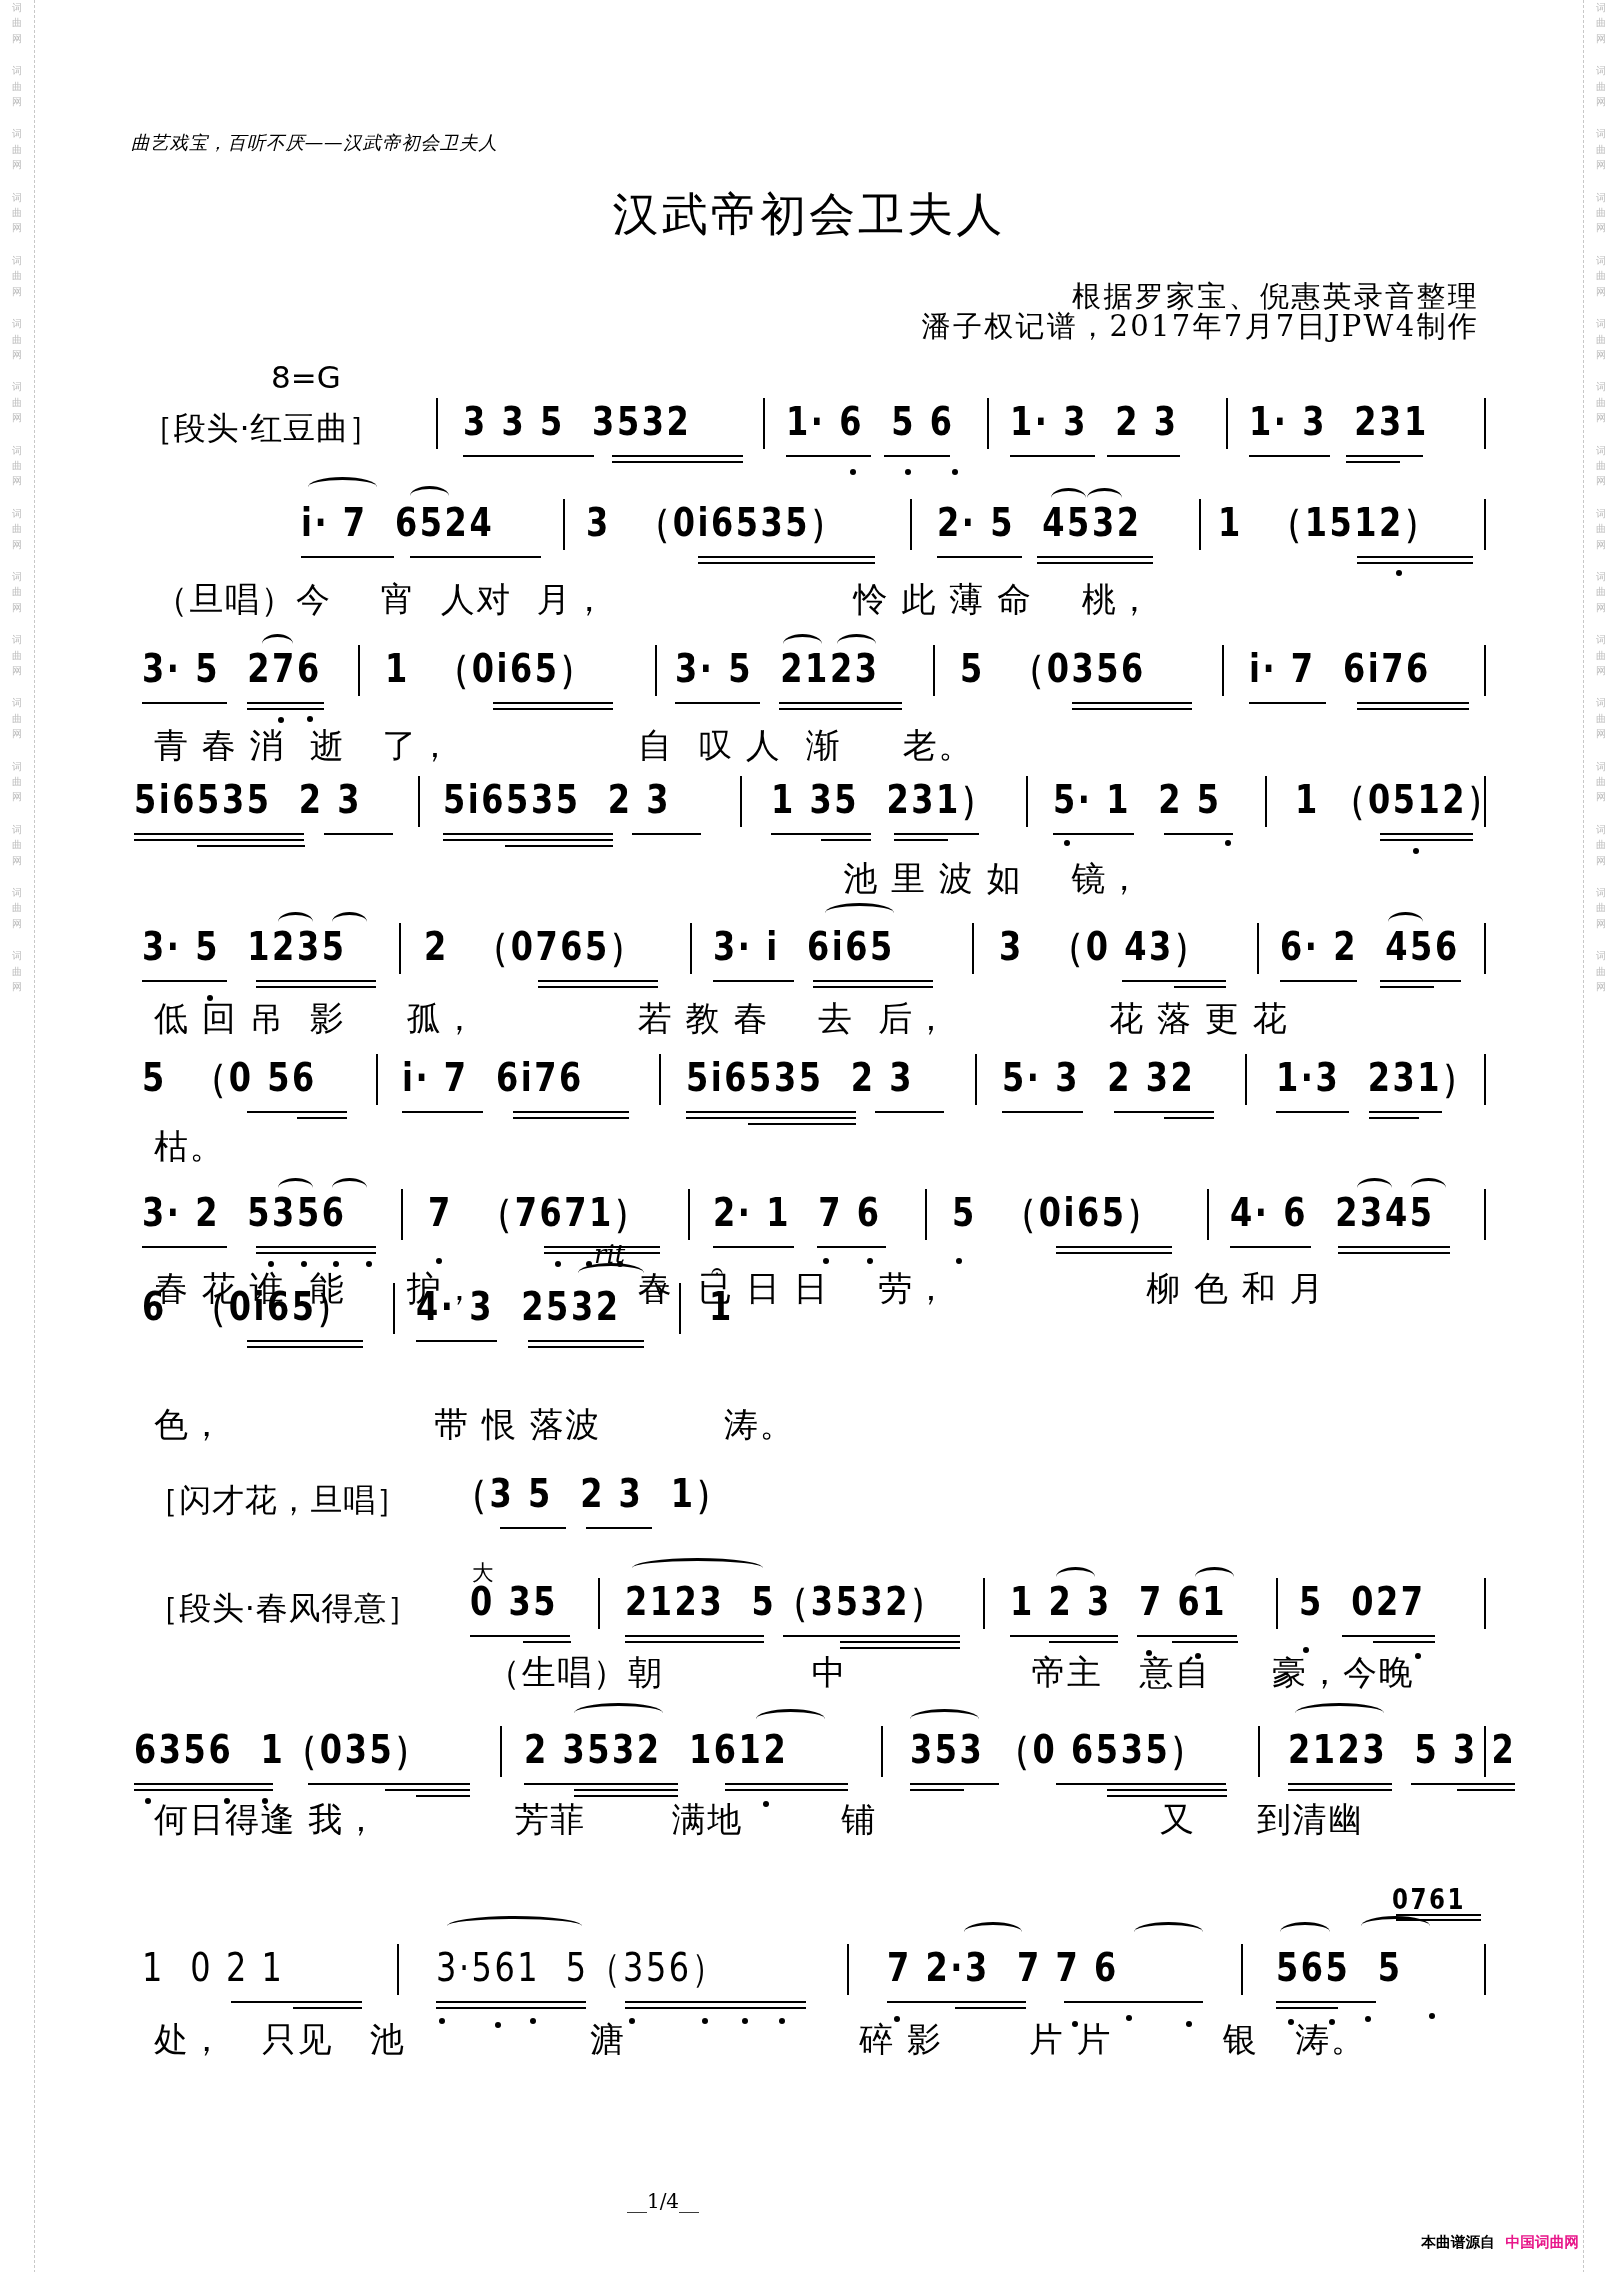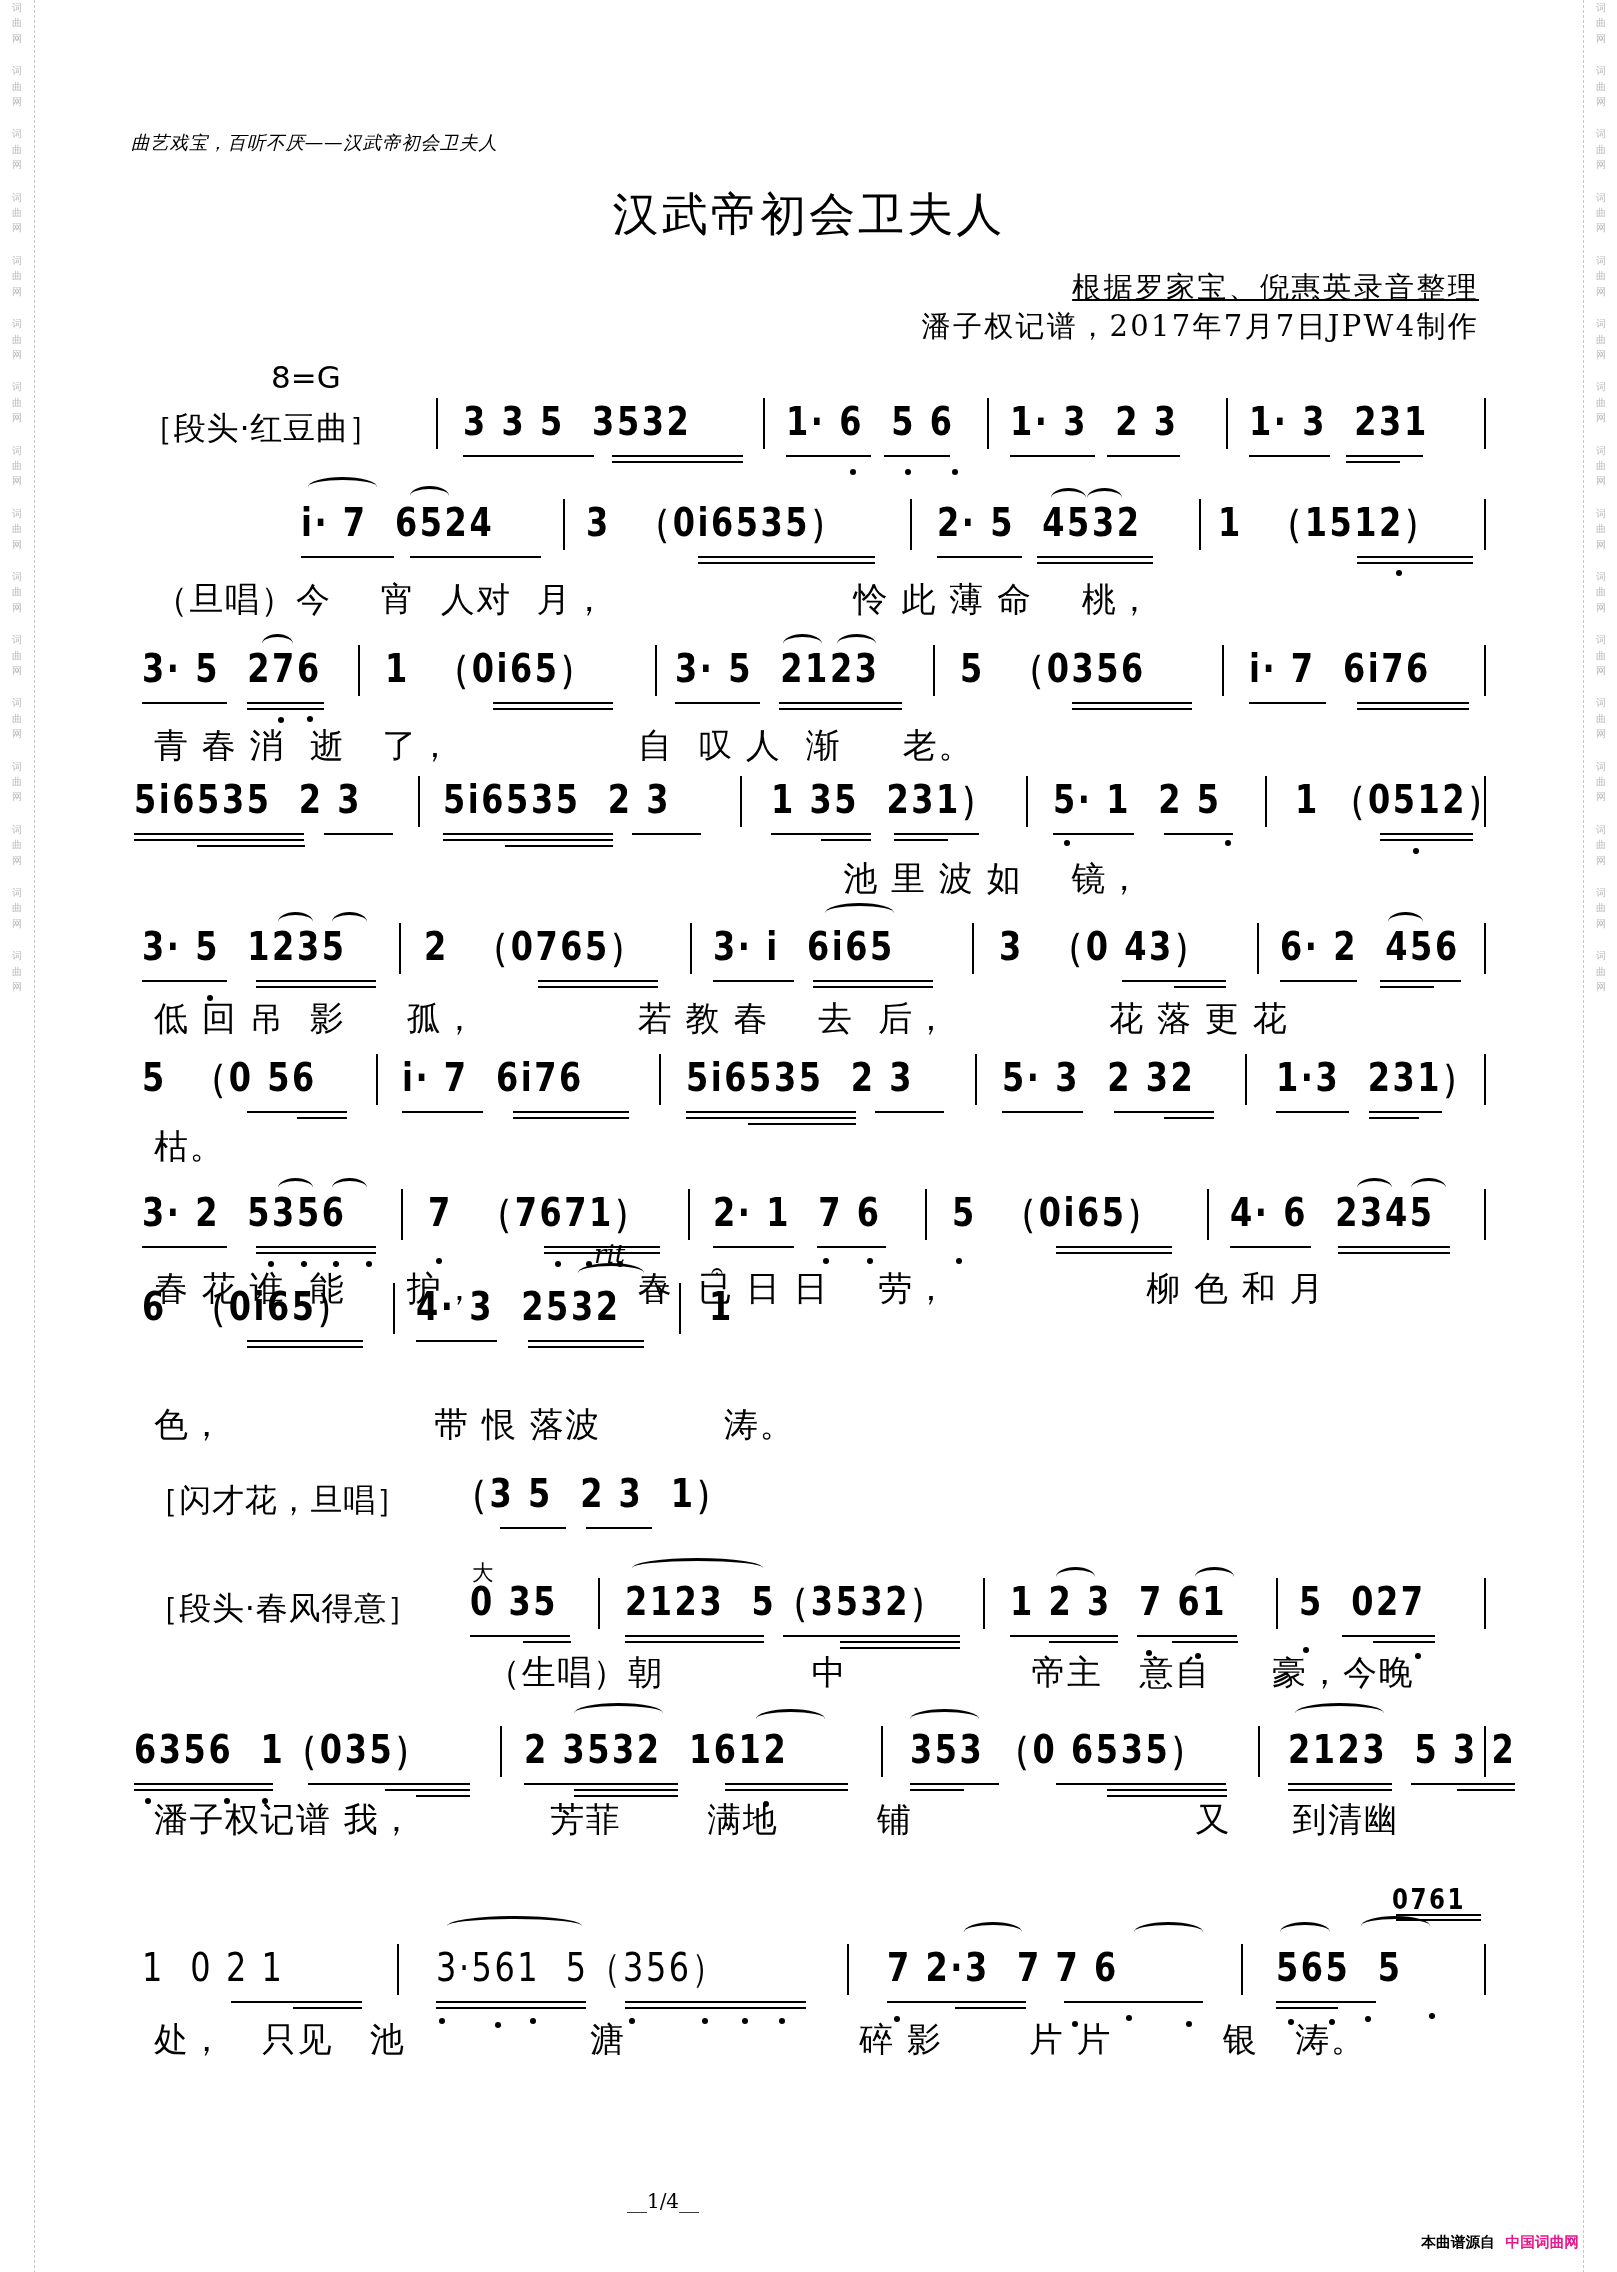--- a/index.html
+++ b/index.html
@@ -9,21 +9,21 @@
   }
   .wm-col { position: absolute; top: 0; width: 34px; height: 2273px; display: flex; flex-direction: column; align-items: center; }
   .wm-col.left { left: 0; border-right: 1.5px dashed #c8c8c8; }
   .wm-col.right { right: 0; border-left: 1.5px dashed #c8c8c8; }
   .wm-group { display: flex; flex-direction: column; align-items: center; margin-bottom: 17px; }
   .wm-ch { font-size: 10px; color: #bdbdbd; line-height: 15.4px; }
 
   .subtitle-top { position: absolute; left: 131px; top: 130px; font-family: "DejaVu Serif", serif; font-style: italic; font-size: 18.5px; letter-spacing: 0.8px; }
   .main-title { position: absolute; left: 0; width: 1618px; top: 184px; text-align: center; font-size: 46px; letter-spacing: 3.1px; }
   .credit { position: absolute; right: 139px; font-family: "DejaVu Serif", serif; font-size: 29px; letter-spacing: 2.3px; text-align: right; }
-  .credit.l1 { top: 268px; text-decoration: underline; }
+  .credit.l1 { top: 277px; }
   .credit.l2 { top: 307px; }
 
   .key { position: absolute; left: 271px; top: 359px; font-size: 31px; }
 
   .row { position: absolute; left: 131px; right: 131px; height: 62px; }
   .bar { position: absolute; top: 4.6px; width: 2.3px; height: 51px; background: #000; }
   .notes {
     position: absolute; top: 6.2px; font-family: "DejaVu Sans", sans-serif; font-weight: bold; font-size: 39px;
     letter-spacing: 3.1px; white-space: pre; line-height: 46px; transform: scaleX(0.82); transform-origin: left top;
   }
@@ -524,21 +524,21 @@
   <div class="ul" style="left:976px;top:74px;width:120px"></div>
   <div class="bar" style="left:1127px"></div>
   <div class="notes" style="left:1157px">2123  5 3 2</div>
   <div class="arc" style="left:1164px;top:-18.5px;width:89px"></div>
   <div class="ul" style="left:1157px;top:62px;width:104px"></div>
   <div class="ul" style="left:1157px;top:68px;width:104px"></div>
   <div class="ul" style="left:1280px;top:62px;width:104px"></div>
   <div class="ul" style="left:1326px;top:68px;width:58px"></div>
   <div class="bar" style="left:1353px"></div>
 </div>
-<div class="lyric" style="top:1797px">潘子权记谱 我，           芳菲       满地        铺                       又     到清幽</div>
+<div class="lyric" style="top:1797px">何日得逢 我，           芳菲       满地        铺                       又     到清幽</div>
 
 <div class="row" style="top:1939px">
   <div class="notes light" style="left:10.8px">1  0 2 1</div>
   <div class="ul" style="left:100px;top:62px;width:131px"></div>
   <div class="ul" style="left:162px;top:68px;width:69px"></div>
   <div class="bar" style="left:266px"></div>
   <div class="notes light" style="left:305px">3·561  5（356）</div>
   <div class="arc" style="left:316px;top:-23px;width:135px"></div>
   <div class="ul" style="left:305px;top:62px;width:150px"></div>
   <div class="ul" style="left:305px;top:68px;width:150px"></div>

